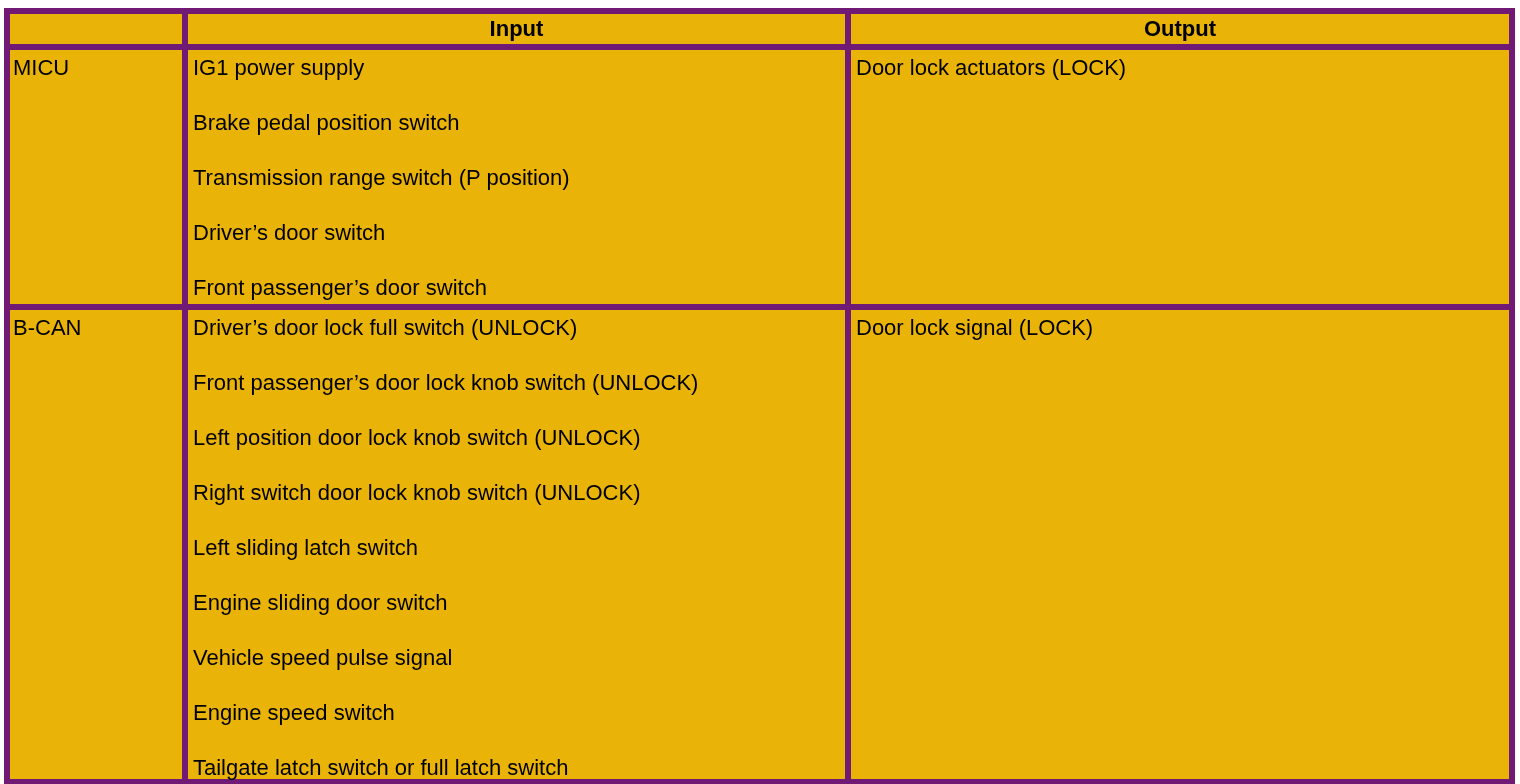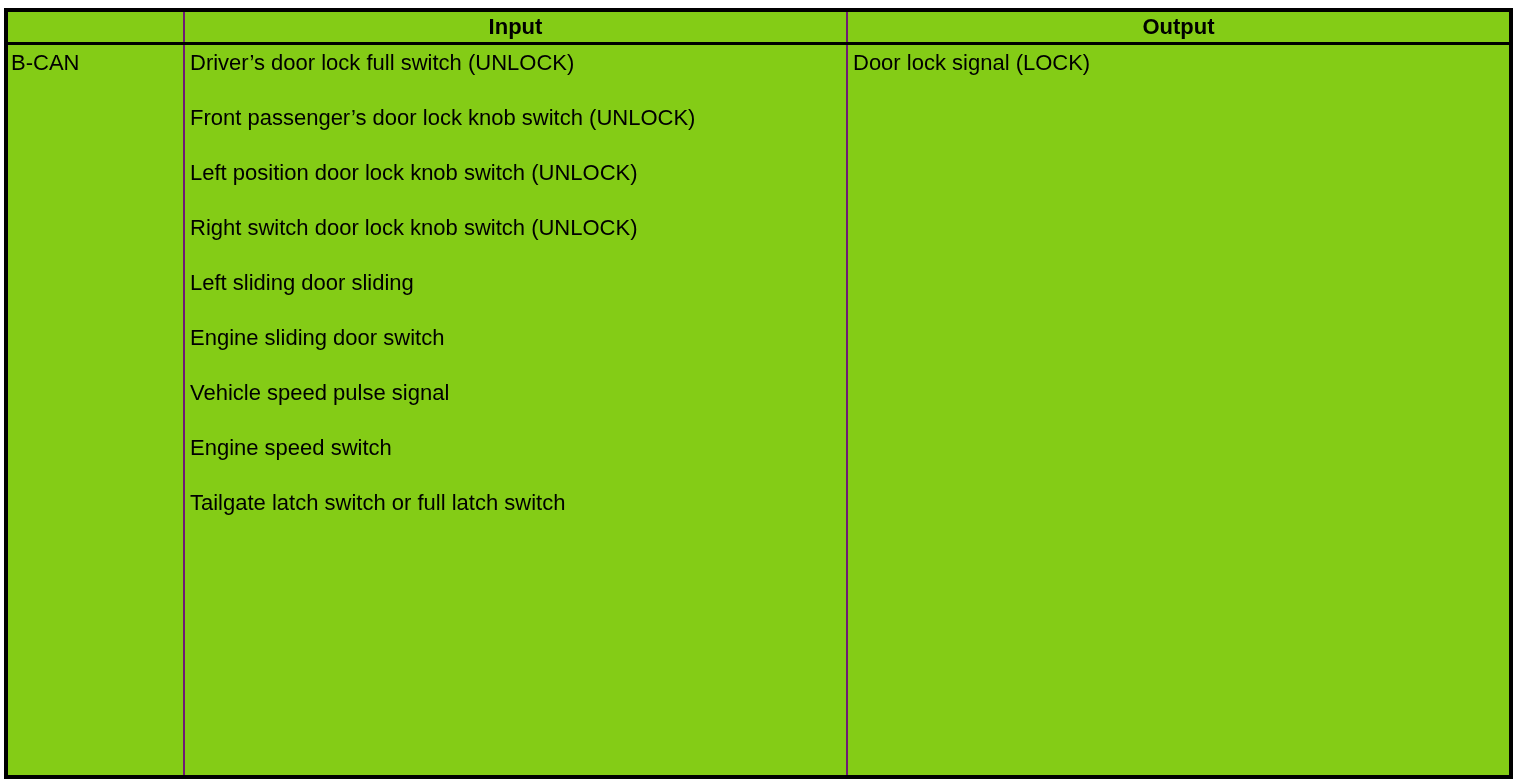--- a/index.html
+++ b/index.html
@@ -30,24 +30,24 @@
   }
   table.io-table col.c-source { width: 178px; }
   table.io-table col.c-input  { width: 663px; }
   table.io-table col.c-output { width: 664px; }
 
   table.io-table {
     border: 4px solid #000000;
   }
   table.io-table th,
   table.io-table td {
-    border: 2px solid #701a75;
+    border: 6px solid #701a75;
     vertical-align: top;
     padding: 0;
-    background: #84cc16;
+    background: #eab308;
   }
   table.io-table thead th {
     border-bottom: 3px solid #000000;
     height: 30px;
     vertical-align: middle;
     text-align: center;
     font-size: 22px;
     font-weight: bold;
     line-height: 22px;
   }
@@ -81,30 +81,45 @@
       <col class="c-output">
     </colgroup>
     <thead>
       <tr>
         <th></th>
         <th>Input</th>
         <th>Output</th>
       </tr>
     </thead>
     <tbody>
+      <tr class="row-micu">
+        <td class="source-cell">
+          <p>MICU</p>
+        </td>
+        <td class="list-cell">
+          <p>IG1 power supply</p>
+          <p>Brake pedal position switch</p>
+          <p>Transmission range switch (P position)</p>
+          <p>Driver’s door switch</p>
+          <p>Front passenger’s door switch</p>
+        </td>
+        <td class="list-cell">
+          <p>Door lock actuators (LOCK)</p>
+        </td>
+      </tr>
       <tr class="row-bcan">
         <td class="source-cell">
           <p>B-CAN</p>
         </td>
         <td class="list-cell">
           <p>Driver’s door lock full switch (UNLOCK)</p>
           <p>Front passenger’s door lock knob switch (UNLOCK)</p>
           <p>Left position door lock knob switch (UNLOCK)</p>
           <p>Right switch door lock knob switch (UNLOCK)</p>
-          <p>Left sliding door sliding</p>
+          <p>Left sliding latch switch</p>
           <p>Engine sliding door switch</p>
           <p>Vehicle speed pulse signal</p>
           <p>Engine speed switch</p>
           <p>Tailgate latch switch or full latch switch</p>
         </td>
         <td class="list-cell">
           <p>Door lock signal (LOCK)</p>
         </td>
       </tr>
     </tbody>

